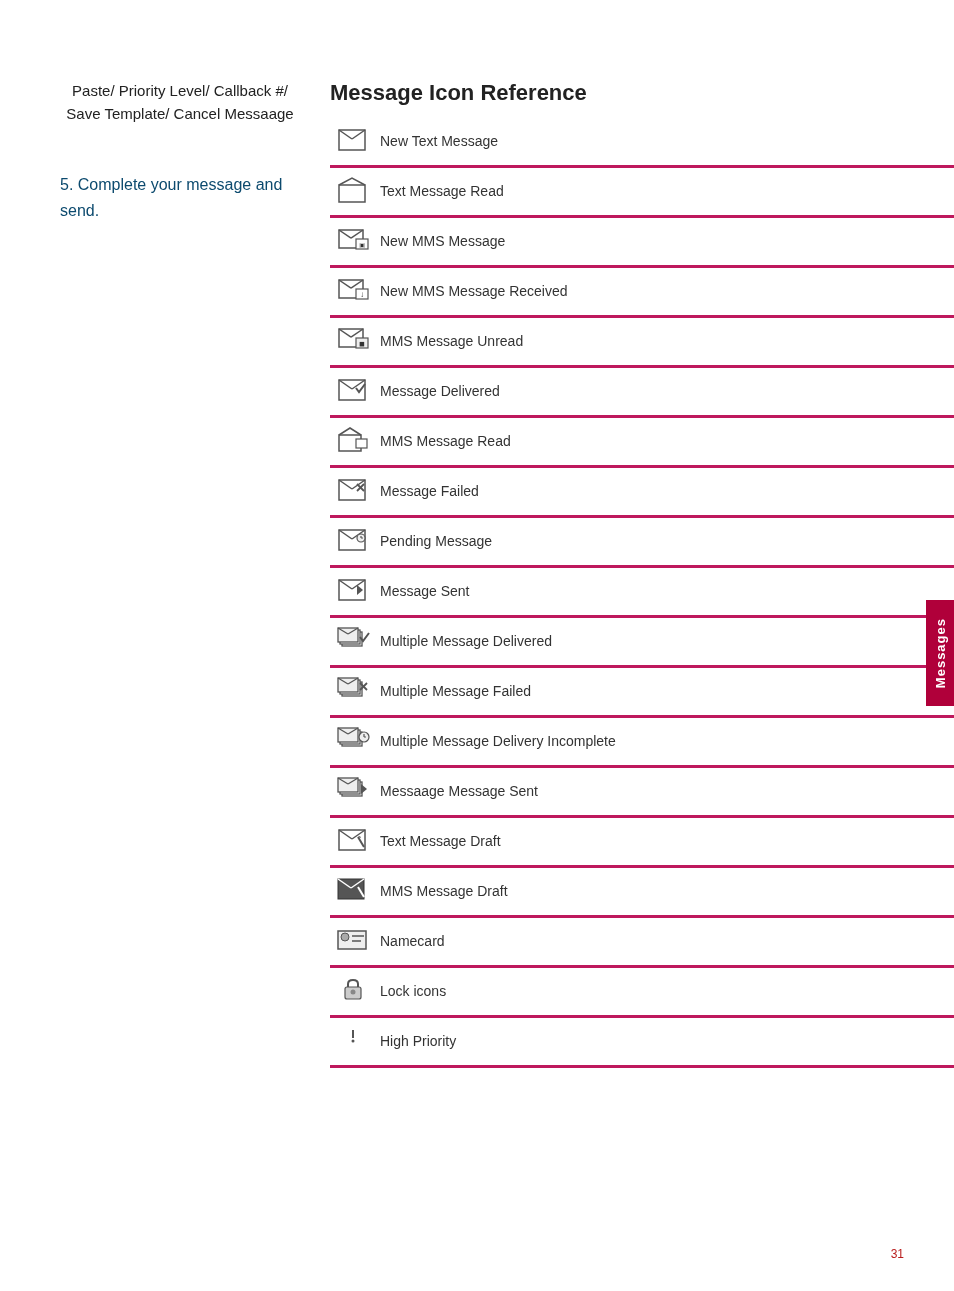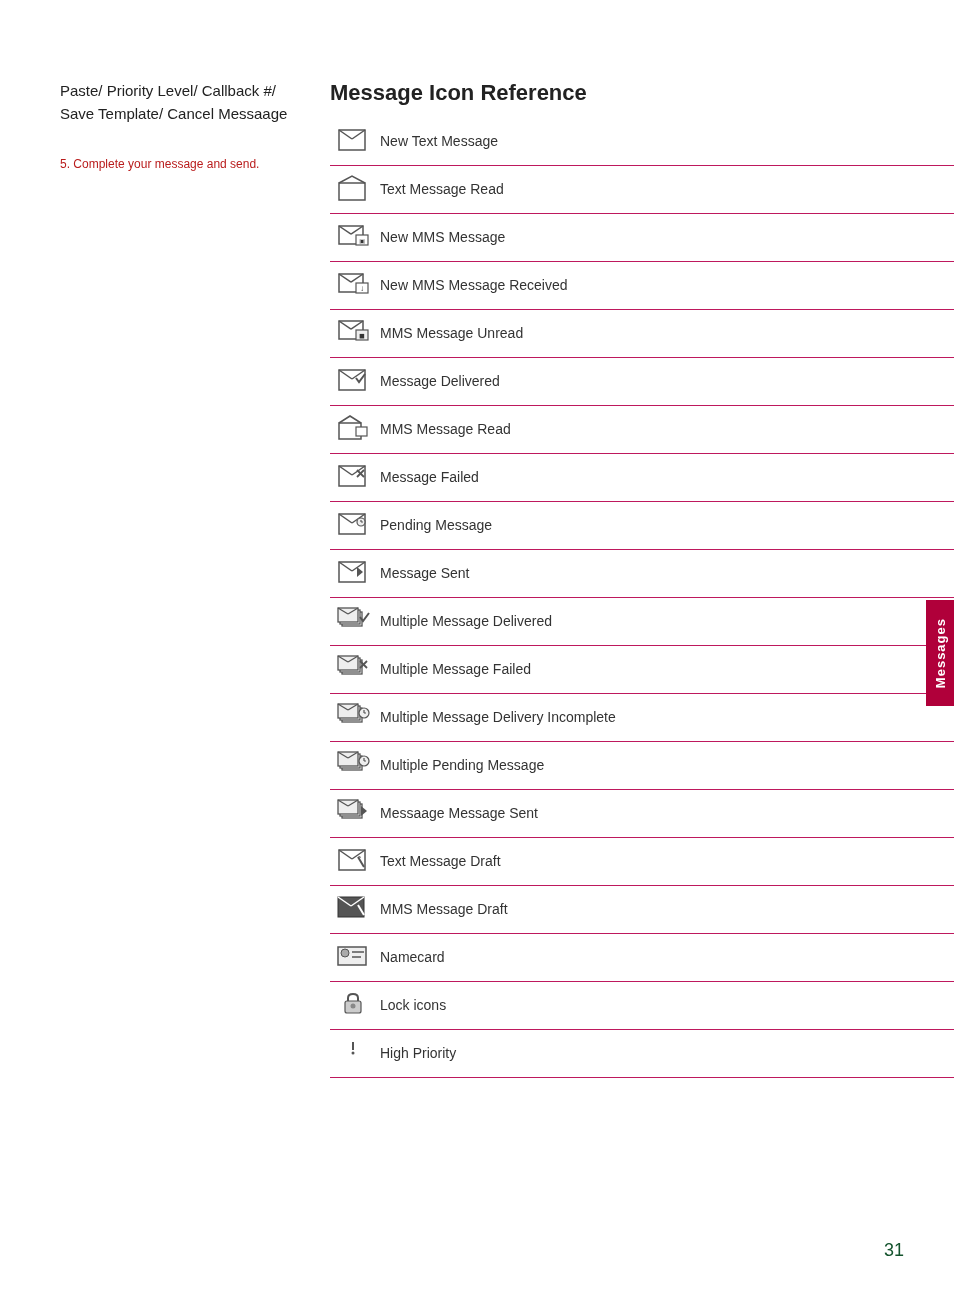--- a/index.html
+++ b/index.html
@@ -24,47 +24,48 @@
     .left-column {
       width: 270px;
       padding-right: 30px;
       flex-shrink: 0;
     }
 
     .left-column .intro-text {
       font-size: 15px;
       line-height: 1.5;
       color: #222;
-      margin-bottom: 30px;
+      margin-bottom: 47px;
+      text-align: center;
     }
 
     .left-column .step-text {
-      font-size: 12px;
+      font-size: 16px;
       line-height: 1.6;
-      color: #b91c1c;
+      color: #0c4a6e;
     }
 
     .right-column {
       flex: 1;
     }
 
     .section-title {
       font-size: 22px;
       font-weight: bold;
       color: #222;
       margin-bottom: 12px;
     }
 
     .icon-table {
       width: 100%;
       border-collapse: collapse;
     }
 
     .icon-table tr {
-      border-bottom: 1px solid #be185d;
+      border-bottom: 3px solid #be185d;
     }
 
     .icon-table td {
       padding: 7px 4px;
       vertical-align: middle;
     }
 
     .icon-cell {
       width: 46px;
       text-align: center;
@@ -98,22 +99,22 @@
       font-weight: bold;
       letter-spacing: 1px;
       white-space: nowrap;
     }
 
     
     .page-number {
       position: absolute;
       bottom: 30px;
       right: 50px;
-      font-size: 18px;
-      color: #14532d;
+      font-size: 12px;
+      color: #b91c1c;
     }
 
     
     .svg-icon {
       width: 34px;
       height: 30px;
     }
   </style>
 </head>
 <body>
@@ -258,33 +259,20 @@
                 </svg></span></td>
             <td class="label-cell">Multiple Message Delivery Incomplete</td>
           </tr>
           <tr>
             <td class="icon-cell"><span><svg viewBox="0 0 34 30" width="34" height="30" class="svg-icon" style="overflow: visible;">
                   <rect x="6" y="7" width="20" height="14" fill="#fff" stroke="#555" stroke-width="1.3"></rect>
                   <rect x="4" y="5" width="20" height="14" fill="#fff" stroke="#555" stroke-width="1.3"></rect>
                   <rect x="2" y="3" width="20" height="14" fill="#eee" stroke="#555" stroke-width="1.3"></rect>
                   <line x1="2" y1="3" x2="12" y2="9" stroke="#555" stroke-width="1.3"></line>
                   <line x1="22" y1="3" x2="12" y2="9" stroke="#555" stroke-width="1.3"></line>
-                  <circle cx="28" cy="12" r="5" fill="#eee" stroke="#555" stroke-width="1.2"></circle>
-                  <line x1="28" y1="9" x2="28" y2="12" stroke="#555" stroke-width="1.2"></line>
-                  <line x1="28" y1="12" x2="30" y2="12" stroke="#555" stroke-width="1.2"></line>
-                </svg></span></td>
-            <td class="label-cell">Multiple Pending Message</td>
-          </tr>
-          <tr>
-            <td class="icon-cell"><span><svg viewBox="0 0 34 30" width="34" height="30" class="svg-icon" style="overflow: visible;">
-                  <rect x="6" y="7" width="20" height="14" fill="#fff" stroke="#555" stroke-width="1.3"></rect>
-                  <rect x="4" y="5" width="20" height="14" fill="#fff" stroke="#555" stroke-width="1.3"></rect>
-                  <rect x="2" y="3" width="20" height="14" fill="#eee" stroke="#555" stroke-width="1.3"></rect>
-                  <line x1="2" y1="3" x2="12" y2="9" stroke="#555" stroke-width="1.3"></line>
-                  <line x1="22" y1="3" x2="12" y2="9" stroke="#555" stroke-width="1.3"></line>
                   <polygon points="25,9 31,14 25,19" fill="#555"></polygon>
                 </svg></span></td>
             <td class="label-cell">Messaage Message Sent</td>
           </tr>
           <tr>
             <td class="icon-cell"><span><svg viewBox="0 0 34 30" width="34" height="30" class="svg-icon" style="overflow: visible;">
                   <rect x="3" y="5" width="26" height="20" fill="none" stroke="#555" stroke-width="1.5"></rect>
                   <line x1="3" y1="5" x2="16" y2="14" stroke="#555" stroke-width="1.5"></line>
                   <line x1="29" y1="5" x2="16" y2="14" stroke="#555" stroke-width="1.5"></line>
                   <line x1="22" y1="12" x2="28" y2="22" stroke="#555" stroke-width="2"></line>

